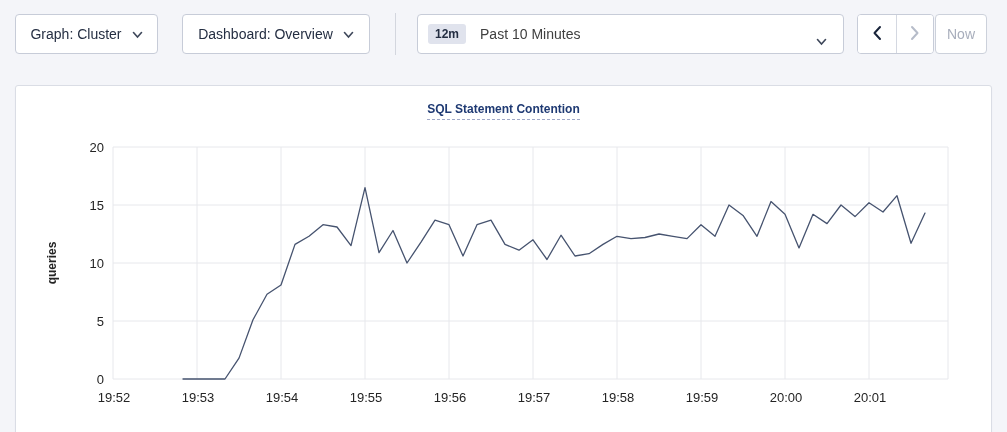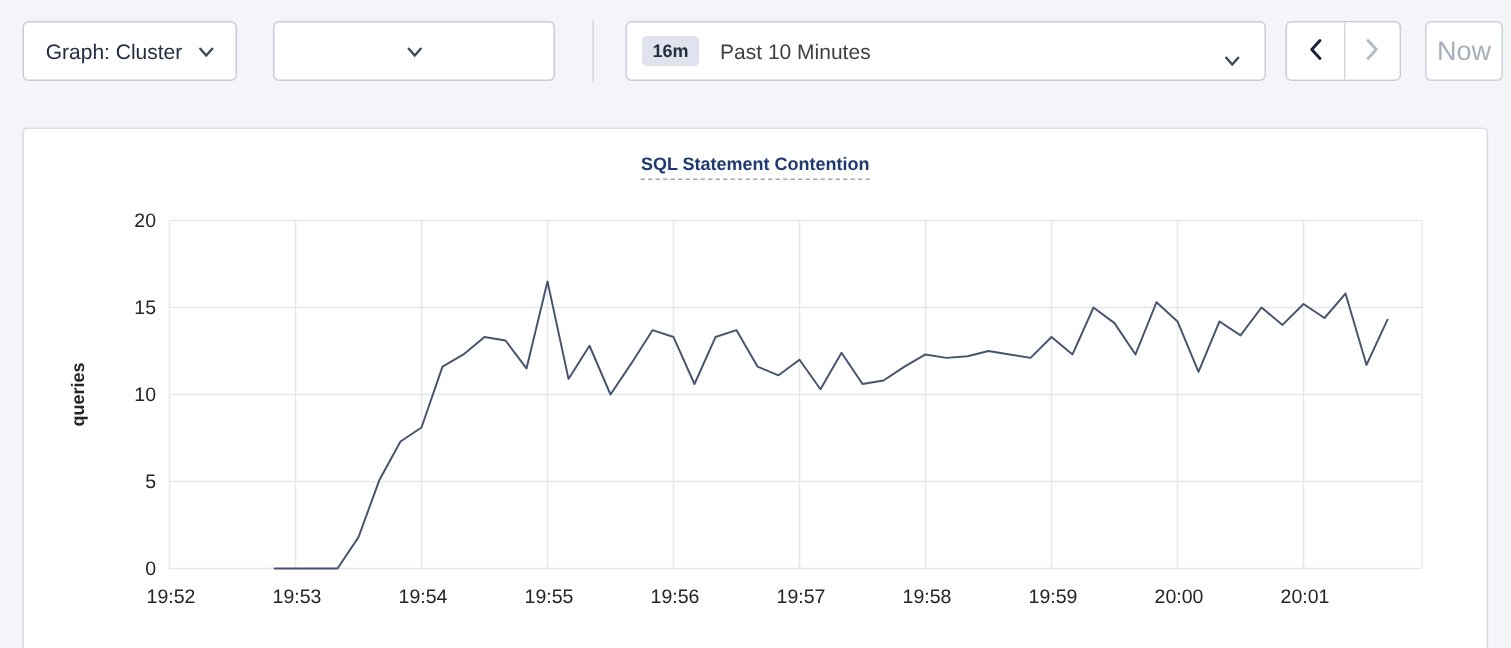--- a/index.html
+++ b/index.html
@@ -39,23 +39,23 @@
     margin-left:13px; height:40px; width:77px;
     background:#fff; border:1px solid #c7ccd8; border-radius:4px;
     display:flex; overflow:hidden;
   }
   .arrow-cell {
     width:38px; height:100%; background:#fff; border:none;
     display:flex; align-items:center; justify-content:center; cursor:pointer;
   }
   .arrow-cell + .arrow-cell { border-left:1px solid #d4d8e1; }
   .now-btn {
-    margin-left:16px; width:52px; height:40px;
+    margin-left:1px; width:52px; height:40px;
     background:#fff; border:1px solid #ccd1db; border-radius:4px;
-    font-size:18px; color:#a8aebc; cursor:default;
+    font-size:14px; color:#a8aebc; cursor:default;
     font-family:"Liberation Sans", sans-serif;
   }
   
   .card {
     position:absolute; left:15px; top:85px;
     width:977px; height:360px;
     background:#fff; border:1px solid #dadde5; border-radius:3px;
     box-shadow:0 1px 2px rgba(50,60,90,0.04);
   }
   .card-title-row {
@@ -76,31 +76,32 @@
   <button class="dd-btn graph">
     <span>Graph: Cluster</span>
     <span>
       <svg width="11" height="8" viewBox="0 0 11 8">
           <path d="M1.5 1.5 L5.5 6 L9.5 1.5" stroke="#3e475a" stroke-width="1.6" fill="none" stroke-linecap="round"></path>
         </svg>
     </span>
   </button>
 
   <button class="dd-btn dash">
+    <span>Dashboard: Overview</span>
     <span>
       <svg width="11" height="8" viewBox="0 0 11 8">
           <path d="M1.5 1.5 L5.5 6 L9.5 1.5" stroke="#3e475a" stroke-width="1.6" fill="none" stroke-linecap="round"></path>
         </svg>
     </span>
   </button>
 
   <div class="vdivider"></div>
 
   <div class="time-picker">
-    <span class="tw-badge">16m</span>
+    <span class="tw-badge">12m</span>
     <span class="tw-label">Past 10 Minutes</span>
     <span class="tw-caret">
       <svg width="11" height="8" viewBox="0 0 11 8">
           <path d="M1.5 1.5 L5.5 6 L9.5 1.5" stroke="#3e475a" stroke-width="1.6" fill="none" stroke-linecap="round"></path>
         </svg>
     </span>
   </div>
 
   <div class="arrow-group">
     <button class="arrow-cell">

